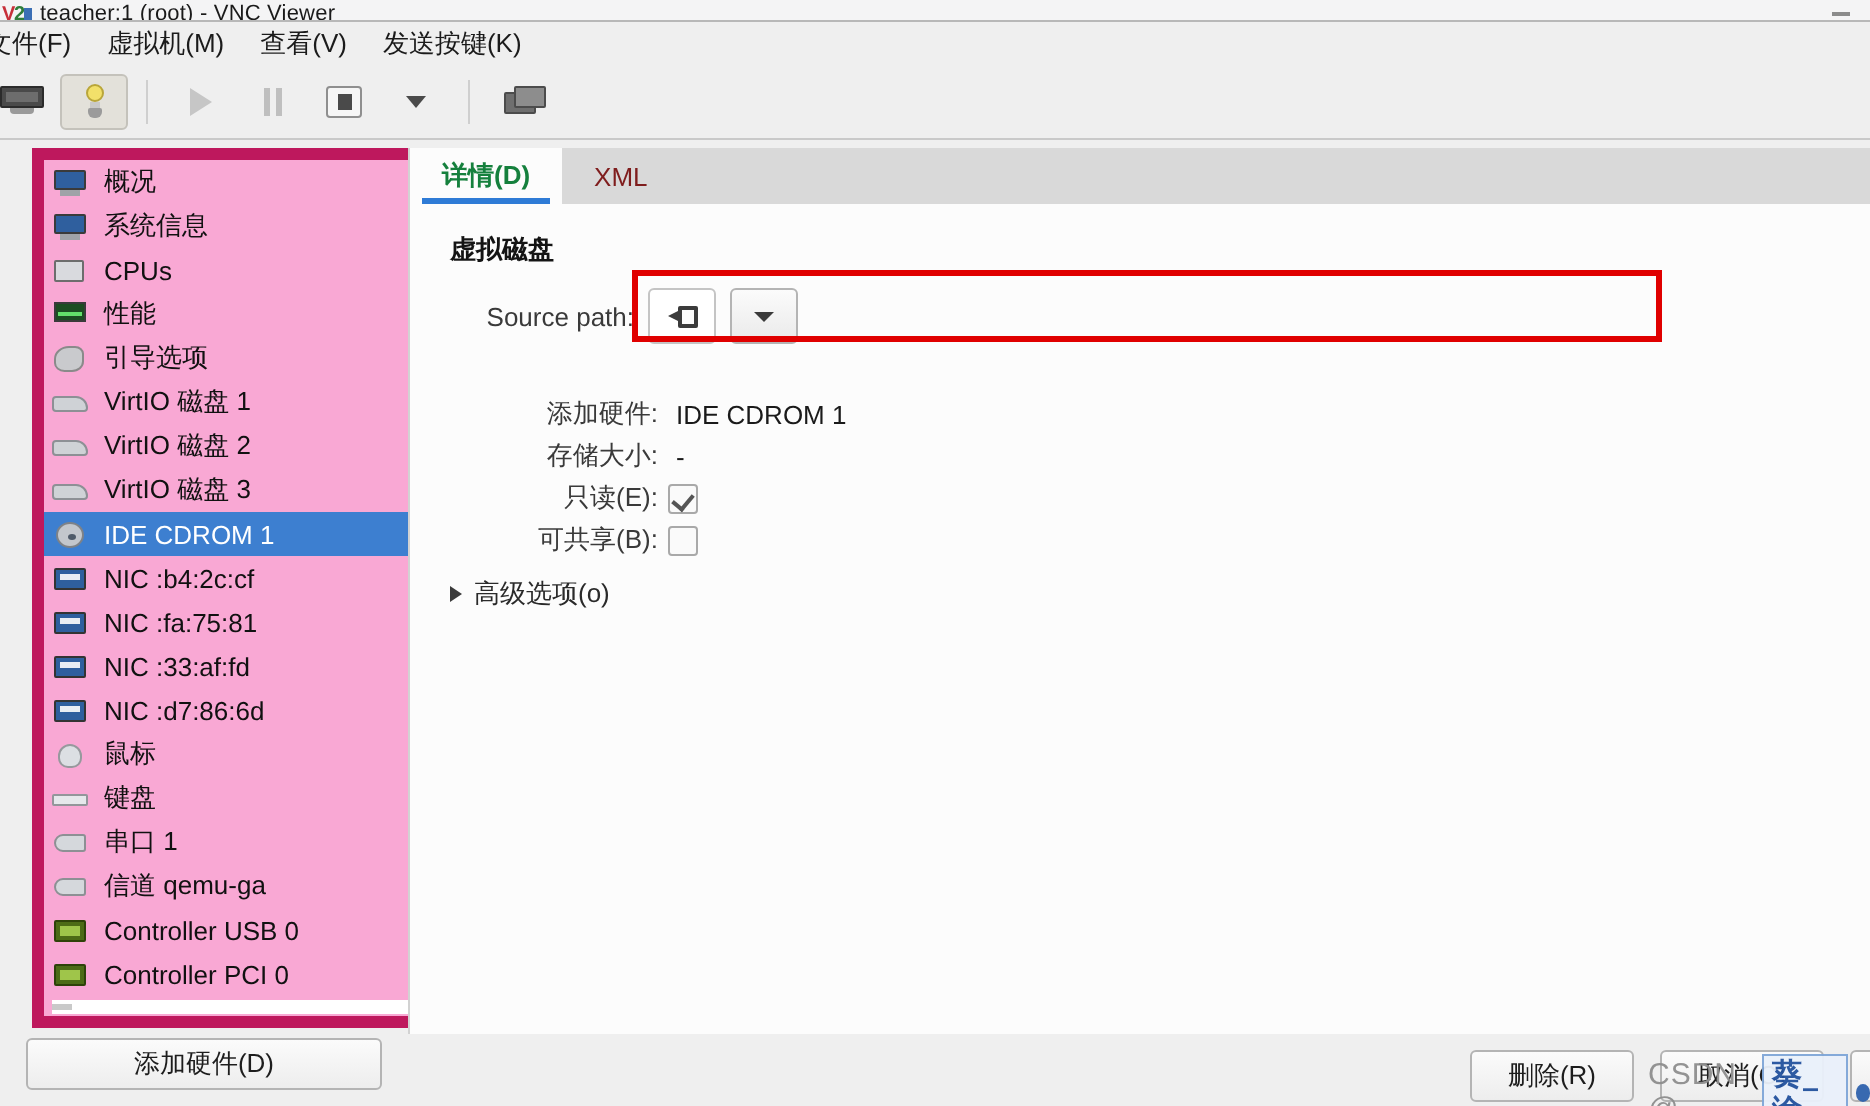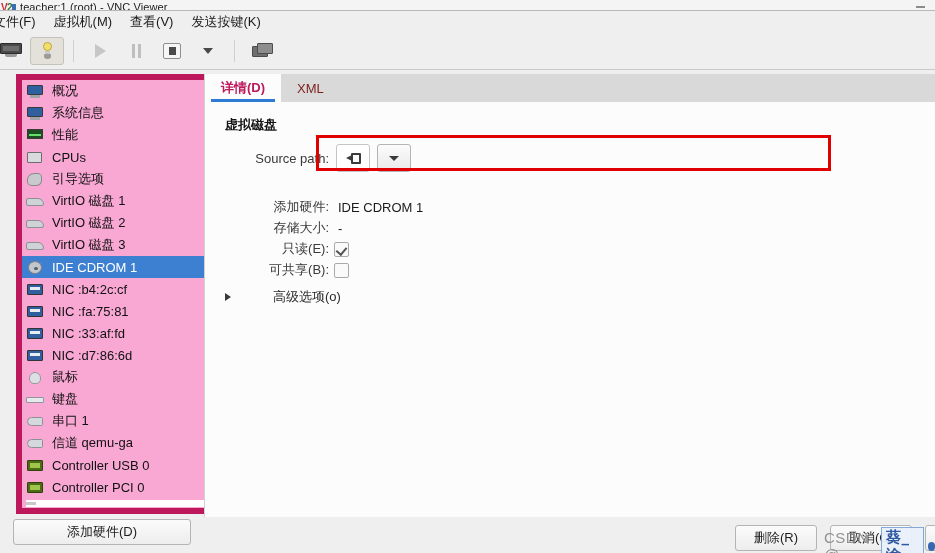--- a/index.html
+++ b/index.html
@@ -173,42 +173,42 @@
     position: absolute; left: 0; top: 0; width: 731px; height: 28px;
     background: #d9d9d9;
     display: flex; align-items: flex-end;
   }
   .tab {
     height: 28px; padding: 0 16px;
     font-size: 13px; color: #7f1d1d;
     display: flex; align-items: center; position: relative;
   }
   .tab.active {
-    background: #fcfcfc; color: #be185d; font-weight: bold;
+    background: #fcfcfc; color: #15803d; font-weight: bold;
   }
   .tab.active:after {
     content: ''; position: absolute; left: 6px; right: 6px; bottom: 0;
     height: 3px; background: #2e7bd6;
   }
 
   .panel-body { position: absolute; left: 0; top: 28px; width: 731px; height: 415px; background: #fcfcfc; }
 
   .section-title {
     position: absolute; left: 20px; top: 14px;
     font-size: 13px; font-weight: bold; color: #141414;
   }
 
   .field-row { position: absolute; display: flex; align-items: center; }
   .field-label {
     font-size: 13px; color: #3a3a3a; text-align: right;
     white-space: nowrap;
   }
   .field-value { font-size: 13px; color: #1a1a1a; white-space: nowrap; }
 
-  .r-src  { left: 20px; top: 42px; }
+  .r-src  { left: 8px; top: 42px; }
   .r-dev  { left: 20px; top: 96px; }
   .r-size { left: 20px; top: 117px; }
   .r-ro   { left: 20px; top: 138px; }
   .r-sh   { left: 20px; top: 159px; }
 
   .lbl-w { width: 104px; display: inline-block; }
 
   .src-input {
     width: 505px; height: 28px;
     background: #ffffff; border: 1px solid #c4c4c4; border-radius: 3px;
@@ -238,21 +238,21 @@
   .chk.checked:after {
     content: ''; position: absolute; left: 3px; top: 2px;
     width: 5px; height: 8px;
     border-right: 2px solid #555; border-bottom: 2px solid #555;
     transform: rotate(40deg);
   }
 
   .advanced {
     position: absolute; left: 20px; top: 186px;
     display: flex; align-items: center;
-    font-size: 13px; color: #2a2a2a; gap: 36px;
+    font-size: 13px; color: #2a2a2a;
   }
   .tri-right {
     width:0;height:0; margin-right:6px;
     border-left: 6px solid #3a3a3a; border-top: 4px solid transparent; border-bottom: 4px solid transparent;
   }
 
   
   .annot-box {
     position: absolute; left: 316px; top: 124px; width: 515px; height: 36px;
     border: 3px solid #e00000;
@@ -356,31 +356,31 @@
         <span>概况</span>
       </div>
       <div class="hw-item">
         <span class="hw-ico i-mon">
             <span class="s"></span>
             <span class="f"></span>
           </span>
         <span>系统信息</span>
       </div>
       <div class="hw-item">
+        <span class="hw-ico i-cpu">
+            <span class="s"></span>
+          </span>
+        <span>CPUs</span>
+      </div>
+      <div class="hw-item">
         <span class="hw-ico i-perf">
             <span class="s"></span>
             <span class="l"></span>
           </span>
         <span>性能</span>
-      </div>
-      <div class="hw-item">
-        <span class="hw-ico i-cpu">
-            <span class="s"></span>
-          </span>
-        <span>CPUs</span>
       </div>
       <div class="hw-item">
         <span class="hw-ico i-boot">
             <span class="s"></span>
           </span>
         <span>引导选项</span>
       </div>
       <div class="hw-item">
         <span class="hw-ico i-disk">
             <span class="s"></span>

